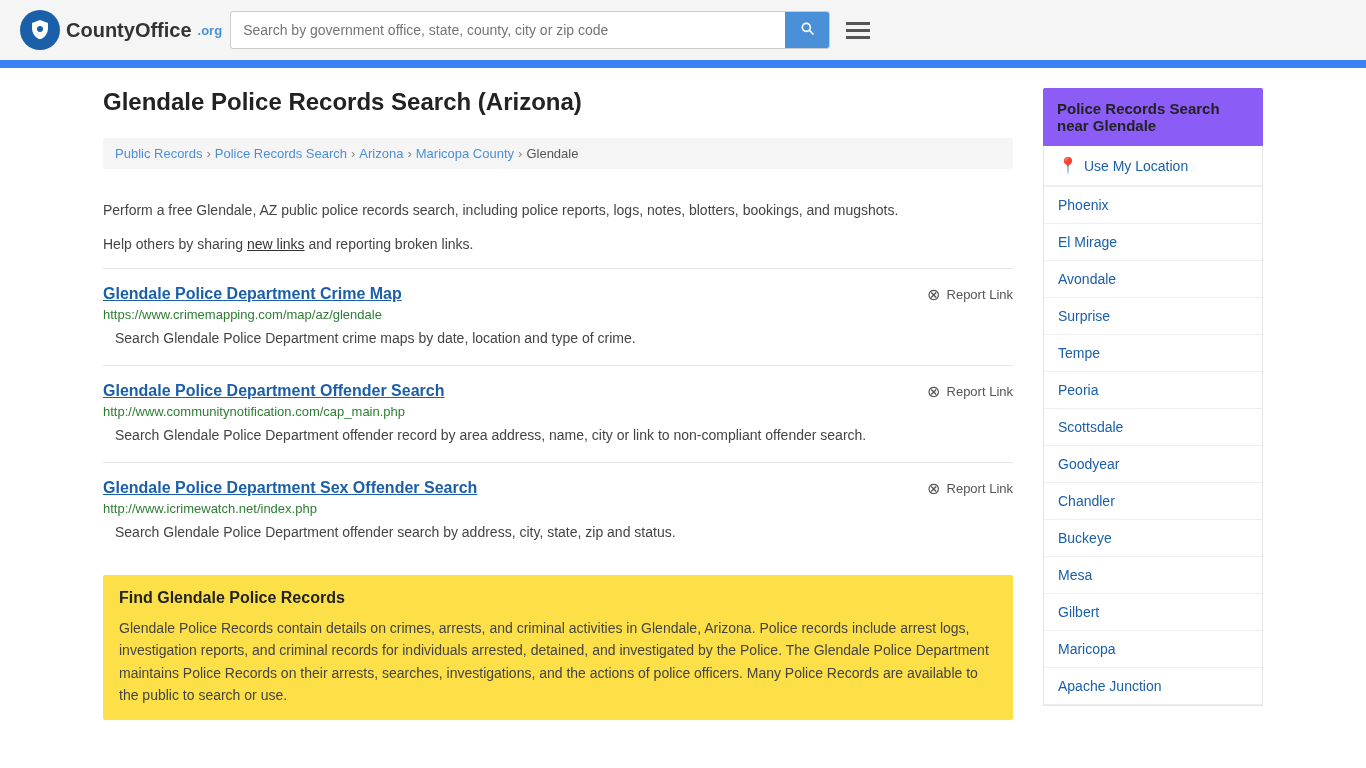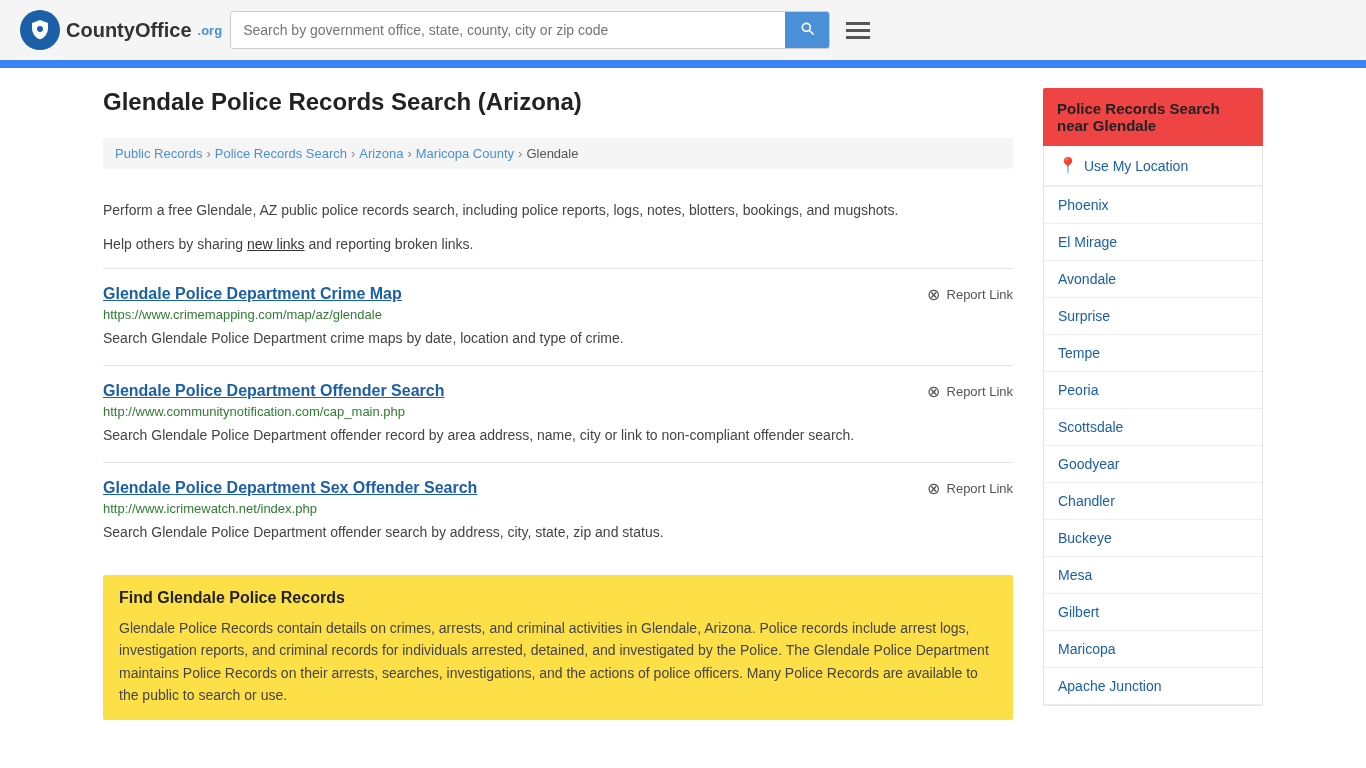--- a/index.html
+++ b/index.html
@@ -172,20 +172,21 @@
     .result-url {
       color: #2e7d32;
       font-size: 13px;
       margin-bottom: 6px;
       cursor: pointer;
     }
     .result-desc {
       color: #444;
       font-size: 14px;
       line-height: 1.5;
+      margin-left: 12px;
     }
 
     
     .section-box {
       background: #fde047;
       padding: 14px 16px;
       margin-top: 16px;
       border-radius: 2px;
     }
     .section-title {
@@ -194,21 +195,21 @@
       color: #222;
       margin-bottom: 10px;
     }
 
     
     #sidebar {
       width: 220px;
       flex-shrink: 0;
     }
     .sidebar-header {
-      background: #ef4444;
+      background: #8b5cf6;
       padding: 12px 14px;
       font-size: 15px;
       font-weight: bold;
       color: #222;
       border-radius: 2px 2px 0 0;
       margin-bottom: 0;
     }
     .sidebar-list {
       list-style: none;
       border: 1px solid #e5e5e5;

